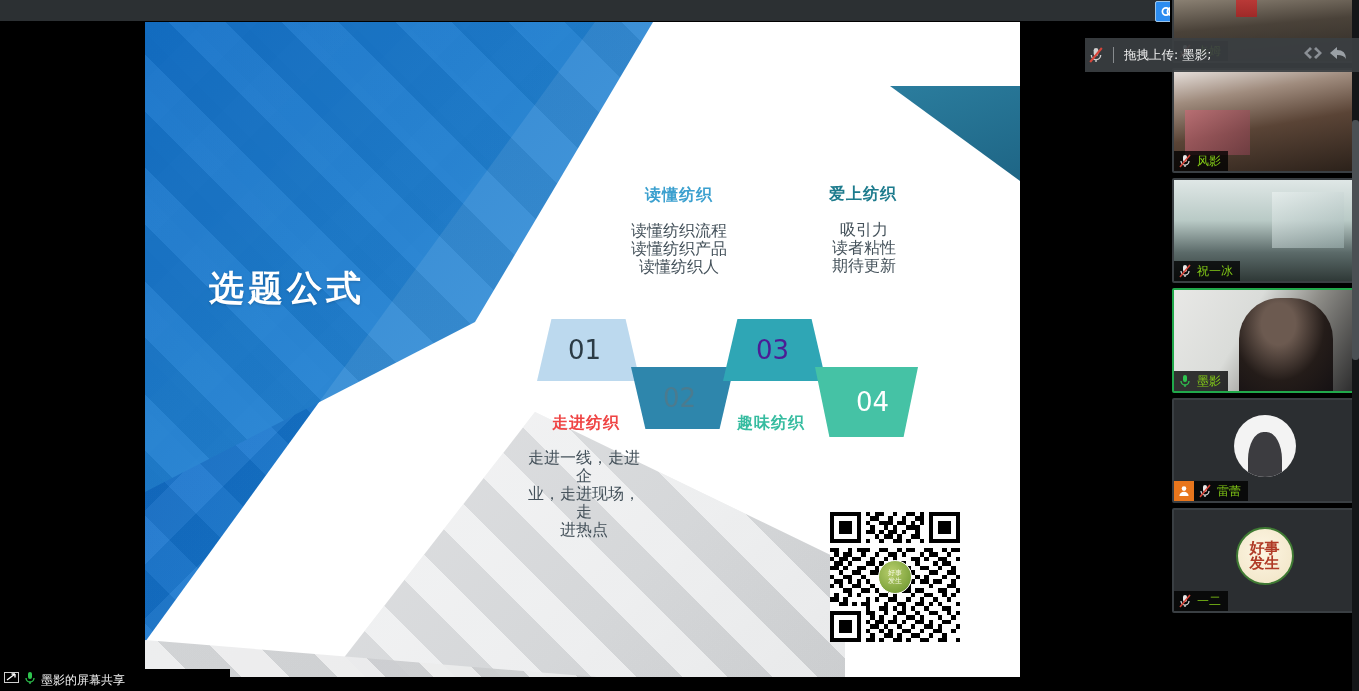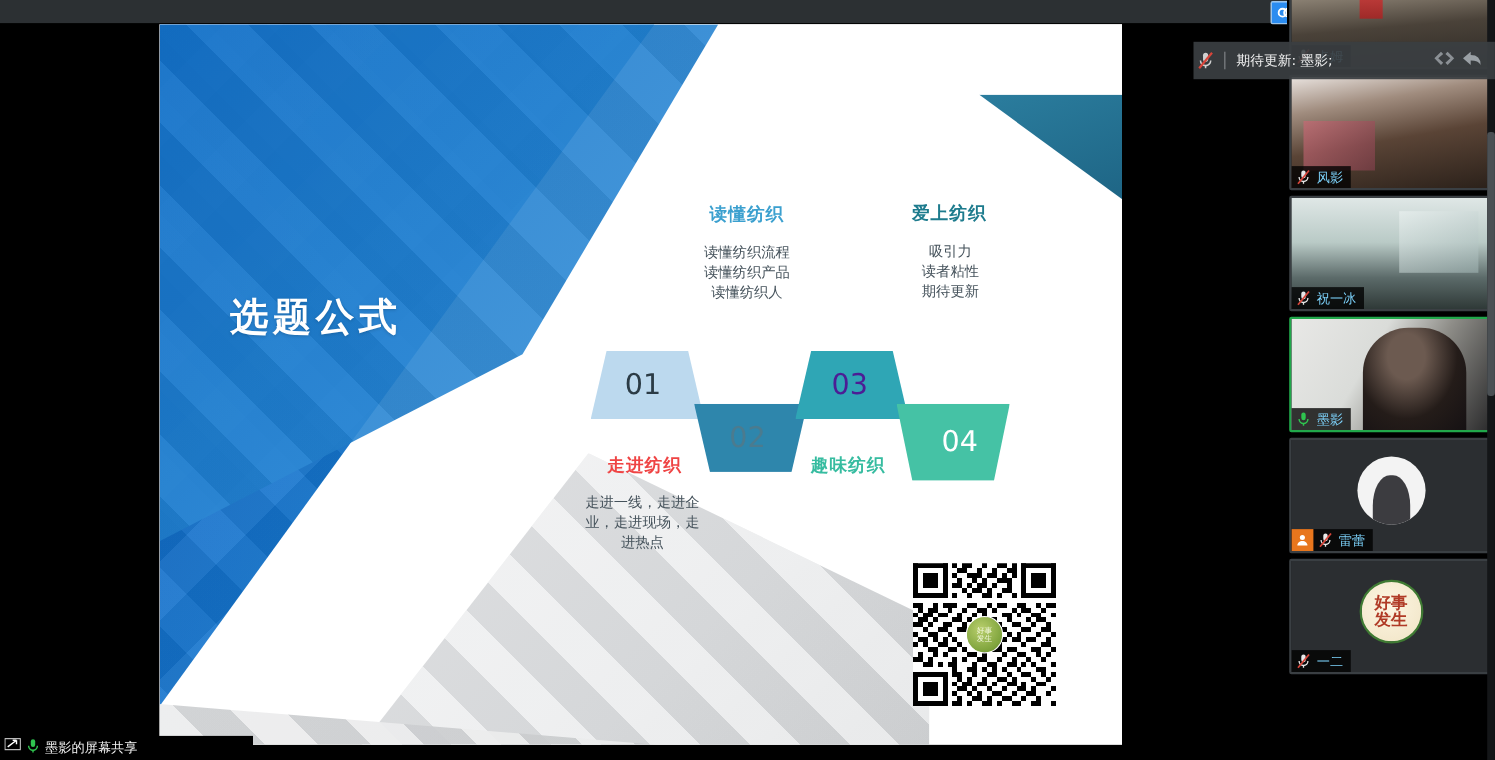--- a/index.html
+++ b/index.html
@@ -111,21 +111,21 @@
   }
   .trap-04 span { color: #ffffff; padding-left: 12px; }
 
   .block-label {
     position: absolute; text-align: center; width: 150px;
     font-size: 16px; font-weight: bold; letter-spacing: 1px;
     font-family: "DejaVu Sans", sans-serif;
   }
   .block-body {
     position: absolute; width: 120px; text-align: center;
-    font-size: 13px; line-height: 18px; color: #45525b;
+    font-size: 16px; line-height: 18px; color: #45525b;
     font-family: "DejaVu Sans", sans-serif;
   }
 
   .lbl-1 { left: 459px; top: 163px; color: #3ba0cf; }
   .body-1 { left: 474px; top: 200px; }
   .lbl-2 { left: 643px; top: 162px; color: #1d7b8d; }
   .body-2 { left: 659px; top: 199px; }
   .lbl-3 { left: 366px; top: 391px; color: #3b9ad1; }
   .body-3 { left: 381px; top: 427px; width: 116px; }
   .lbl-4 { left: 551px; top: 391px; color: #36bca0; }
@@ -169,21 +169,21 @@
   .tile-1 { margin-top: -42px; }
   .name-chip {
     position: absolute; left: 0; bottom: 0; height: 20px;
     display: flex; align-items: center; background: rgba(0,0,0,.78);
     padding-right: 7px;
   }
   .host-badge {
     width: 20px; height: 20px; background: #e8761d;
     display: flex; align-items: center; justify-content: center;
   }
-  .name-txt { color: #7dd3fc; font-size: 12px; padding-left: 5px; font-family: "DejaVu Sans", sans-serif; }
+  .name-txt { color: #84cc16; font-size: 12px; padding-left: 5px; font-family: "DejaVu Sans", sans-serif; }
   .mic-wrap { width: 18px; display: flex; align-items: center; justify-content: center; padding-left: 4px; }
 
   
   .ph { position: absolute; inset: 0; }
   .ph-class1 { background: linear-gradient(175deg, #b9b0a5 0%, #8f8577 32%, #4a4239 62%, #2e2a25 100%); }
   .ph-class1::after {
     content:""; position:absolute; left:34%; top:34%; width:12%; height:22%;
     background: linear-gradient(#c33, #a22); opacity:.85;
   }
   .ph-class2 { background: linear-gradient(170deg, #e9e3df 0%, #a08c7e 26%, #5a4436 55%, #2b211a 100%); }
@@ -634,21 +634,21 @@
 
   <div class="speaking-bar">
     <span class="mic-wrap">
       <svg width="16" height="18" viewBox="0 0 12 14">
         <rect x="4" y="1" width="4" height="7" rx="2" fill="#cfcfcf"></rect>
         <path d="M2 7a4 4 0 0 0 8 0" fill="none" stroke="#cfcfcf" stroke-width="1.2"></path>
         <line x1="6" y1="11" x2="6" y2="13" stroke="#cfcfcf" stroke-width="1.2"></line>
         <line x1="1" y1="13" x2="11" y2="1" stroke="#d8453a" stroke-width="1.7"></line>
       </svg>
     </span>
-    <span class="speaking-text">期待更新: 墨影;</span>
+    <span class="speaking-text">拖拽上传: 墨影;</span>
     <span class="speaking-actions">
       <span>
         <svg width="22" height="18" viewBox="0 0 22 18">
           <path d="M7 3 L1 9 L7 15 L9 13 L4.5 9 L9 5 Z" fill="#8b9095"></path>
           <path d="M13 3 L19 9 L13 15 L11 13 L15.5 9 L11 5 Z" fill="#8b9095"></path>
         </svg>
       </span>
       <span>
         <svg width="20" height="18" viewBox="0 0 20 18">
           <path d="M8 3 L1 9 L8 15 L8 11 Q15 11 17 15 Q17 6 8 6 Z" fill="#9aa0a5"></path>

